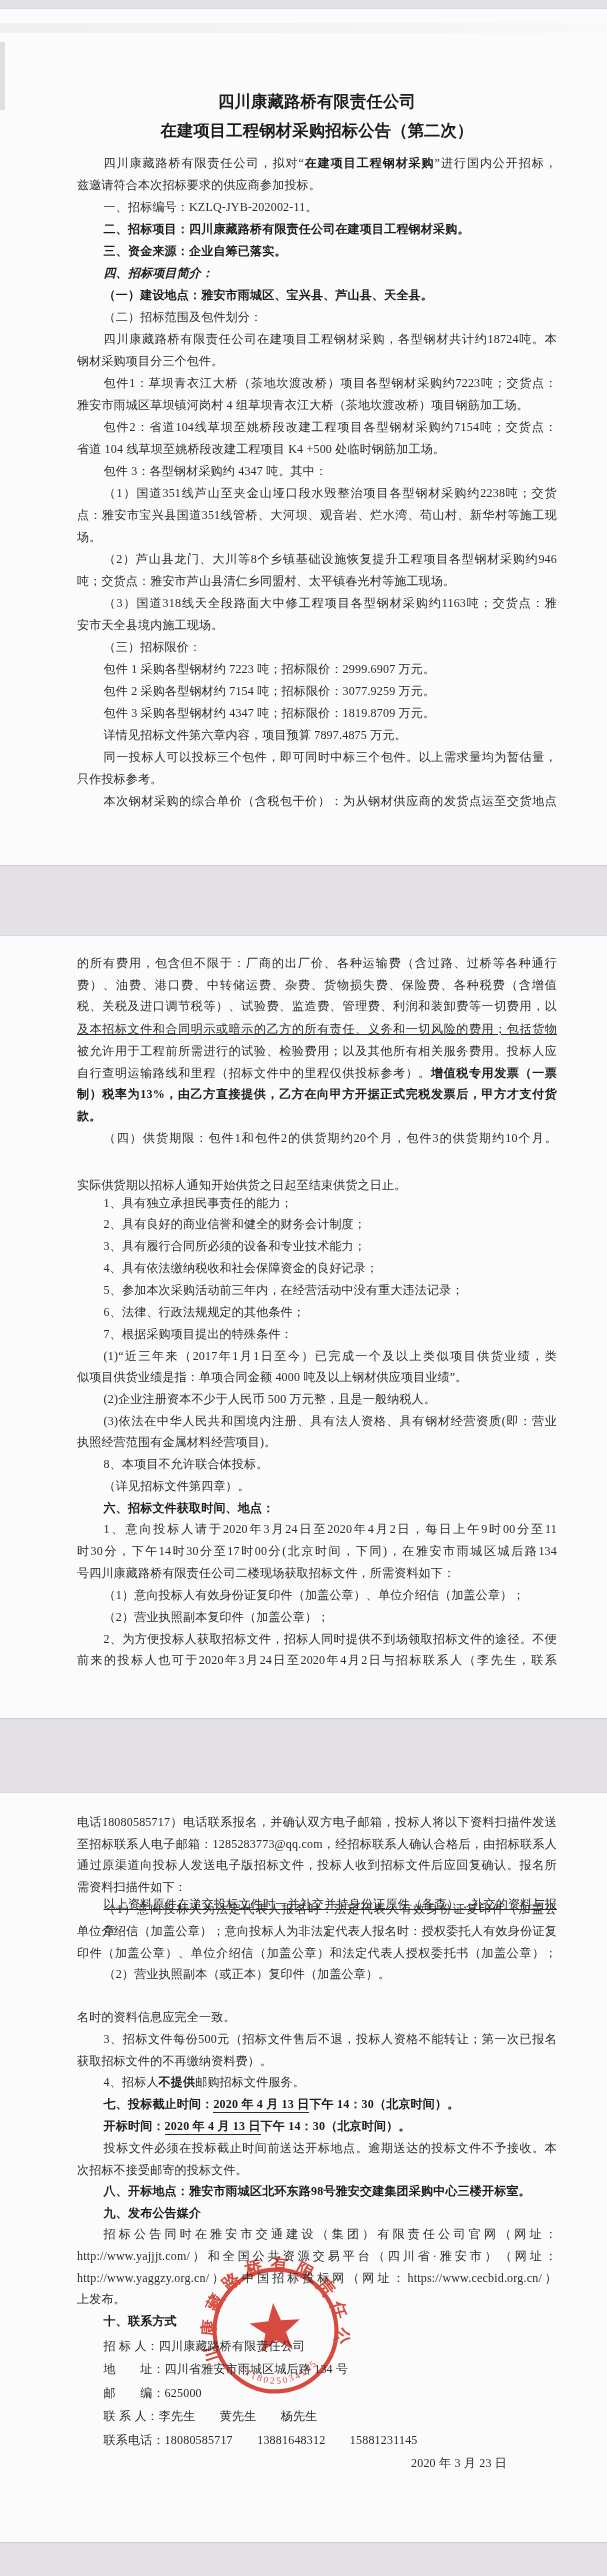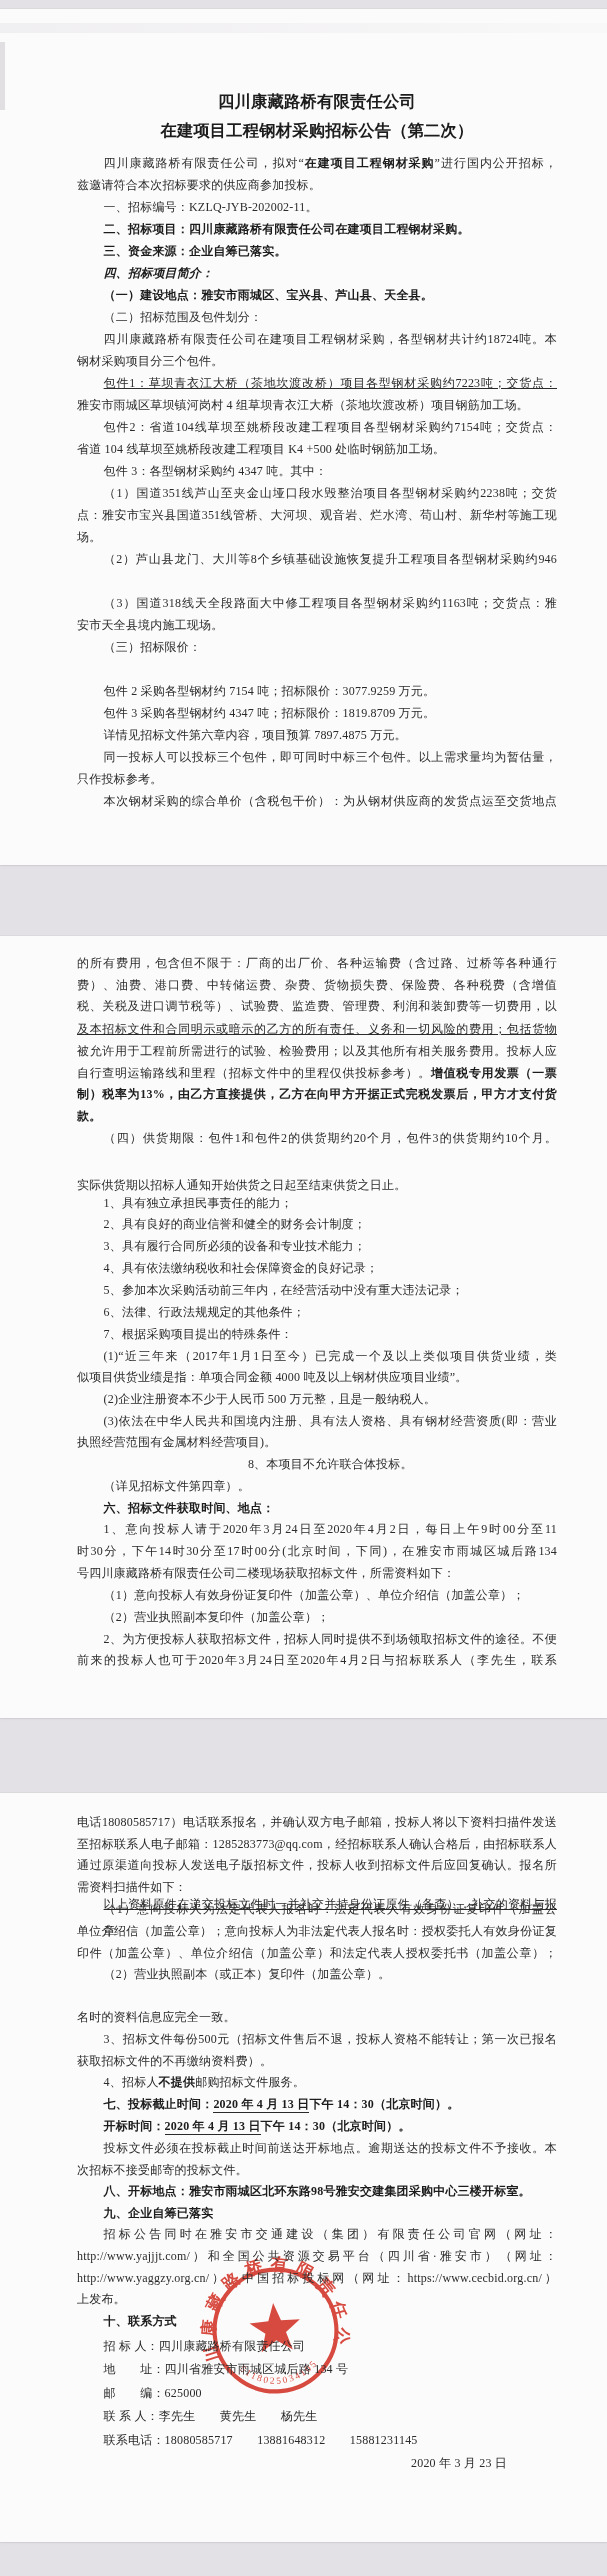--- a/index.html
+++ b/index.html
@@ -78,32 +78,34 @@
     <div class="line ind fill" style="top: 152px;"><span>四川康藏路桥有限责任公司，拟对“</span><span class="bold">在建项目工程钢材采购</span><span>”进行国内公开招标，</span></div>
     <div class="line" style="top: 174px;"><span>兹邀请符合本次招标要求的供应商参加投标。</span></div>
     <div class="line ind" style="top: 196px;"><span>一、招标编号：KZLQ-JYB-202002-11。</span></div>
     <div class="line ind" style="top: 218px;"><span class="bold">二、招标项目：四川康藏路桥有限责任公司在建项目工程钢材采购。</span></div>
     <div class="line ind" style="top: 240px;"><span class="bold">三、资金来源：企业自筹已落实。</span></div>
     <div class="line ind" style="top: 262px; font-style: italic;"><span class="bold">四、招标项目简介：</span></div>
     <div class="line ind" style="top: 284px;"><span class="bold">（一）建设地点：雅安市雨城区、宝兴县、芦山县、天全县。</span></div>
     <div class="line ind" style="top: 306px;"><span>（二）招标范围及包件划分：</span></div>
     <div class="line ind fill" style="top: 328px;"><span>四川康藏路桥有限责任公司在建项目工程钢材采购，各型钢材共计约18724吨。本</span></div>
     <div class="line" style="top: 350px;"><span>钢材采购项目分三个包件。</span></div>
-    <div class="line ind fill" style="top: 372px; text-decoration: underline;"><span>包件1：草坝青衣江大桥（茶地坎渡改桥）项目各型钢材采购约7223吨；交货点：</span></div>
+    <div class="line ind fill" style="top: 372px;"><span>包件1：草坝青衣江大桥（茶地坎渡改桥）项目各型钢材采购约7223吨；交货点：</span></div>
     <div class="line" style="top: 394px;"><span>雅安市雨城区草坝镇河岗村 4 组草坝青衣江大桥（茶地坎渡改桥）项目钢筋加工场。</span></div>
     <div class="line ind fill" style="top: 416px;"><span>包件2：省道104线草坝至姚桥段改建工程项目各型钢材采购约7154吨；交货点：</span></div>
     <div class="line" style="top: 438px;"><span>省道 104 线草坝至姚桥段改建工程项目 K4 +500 处临时钢筋加工场。</span></div>
     <div class="line ind" style="top: 460px;"><span>包件 3：各型钢材采购约 4347 吨。其中：</span></div>
     <div class="line ind fill" style="top: 482px;"><span>（1）国道351线芦山至夹金山垭口段水毁整治项目各型钢材采购约2238吨；交货</span></div>
     <div class="line fill" style="top: 504px;"><span>点：雅安市宝兴县国道351线管桥、大河坝、观音岩、烂水湾、苟山村、新华村等施工现</span></div>
     <div class="line" style="top: 526px;"><span>场。</span></div>
     <div class="line ind fill" style="top: 548px;"><span>（2）芦山县龙门、大川等8个乡镇基础设施恢复提升工程项目各型钢材采购约946</span></div>
+    <div class="line" style="top: 570px;"><span>吨；交货点：雅安市芦山县清仁乡同盟村、太平镇春光村等施工现场。</span></div>
     <div class="line ind fill" style="top: 592px;"><span>（3）国道318线天全段路面大中修工程项目各型钢材采购约1163吨；交货点：雅</span></div>
     <div class="line" style="top: 614px;"><span>安市天全县境内施工现场。</span></div>
     <div class="line ind" style="top: 636px;"><span>（三）招标限价：</span></div>
+    <div class="line ind" style="top: 658px;"><span>包件 1 采购各型钢材约 7223 吨；招标限价：2999.6907 万元。</span></div>
     <div class="line ind" style="top: 680px;"><span>包件 2 采购各型钢材约 7154 吨；招标限价：3077.9259 万元。</span></div>
     <div class="line ind" style="top: 702px;"><span>包件 3 采购各型钢材约 4347 吨；招标限价：1819.8709 万元。</span></div>
     <div class="line ind" style="top: 724px;"><span>详情见招标文件第六章内容，项目预算 7897.4875 万元。</span></div>
     <div class="line ind fill" style="top: 746px;"><span>同一投标人可以投标三个包件，即可同时中标三个包件。以上需求量均为暂估量，</span></div>
     <div class="line" style="top: 768px;"><span>只作投标参考。</span></div>
     <div class="line ind fill" style="top: 790px;"><span>本次钢材采购的综合单价（含税包干价）：为从钢材供应商的发货点运至交货地点</span></div>
     <div class="line fill" style="top: 952px;"><span>的所有费用，包含但不限于：厂商的出厂价、各种运输费（含过路、过桥等各种通行</span></div>
     <div class="line fill" style="top: 974px;"><span>费）、油费、港口费、中转储运费、杂费、货物损失费、保险费、各种税费（含增值</span></div>
     <div class="line fill" style="top: 995px;"><span>税、关税及进口调节税等）、试验费、监造费、管理费、利润和装卸费等一切费用，以</span></div>
     <div class="line fill" style="top: 1018px; text-decoration: underline;"><span>及本招标文件和合同明示或暗示的乙方的所有责任、义务和一切风险的费用；包括货物</span></div>
@@ -118,21 +120,21 @@
     <div class="line ind" style="top: 1235px;"><span>3、具有履行合同所必须的设备和专业技术能力；</span></div>
     <div class="line ind" style="top: 1257px;"><span>4、具有依法缴纳税收和社会保障资金的良好记录；</span></div>
     <div class="line ind" style="top: 1279px;"><span>5、参加本次采购活动前三年内，在经营活动中没有重大违法记录；</span></div>
     <div class="line ind" style="top: 1301px;"><span>6、法律、行政法规规定的其他条件；</span></div>
     <div class="line ind" style="top: 1323px;"><span>7、根据采购项目提出的特殊条件：</span></div>
     <div class="line ind fill" style="top: 1345px;"><span>(1)“近三年来（2017年1月1日至今）已完成一个及以上类似项目供货业绩，类</span></div>
     <div class="line" style="top: 1366px;"><span>似项目供货业绩是指：单项合同金额 4000 吨及以上钢材供应项目业绩”。</span></div>
     <div class="line ind" style="top: 1388px;"><span>(2)企业注册资本不少于人民币 500 万元整，且是一般纳税人。</span></div>
     <div class="line ind fill" style="top: 1410px;"><span>(3)依法在中华人民共和国境内注册、具有法人资格、具有钢材经营资质(即：营业</span></div>
     <div class="line" style="top: 1431px;"><span>执照经营范围有金属材料经营项目)。</span></div>
-    <div class="line ind" style="top: 1453px; text-align: center;"><span>8、本项目不允许联合体投标。</span></div>
+    <div class="line ind" style="top: 1453px;"><span>8、本项目不允许联合体投标。</span></div>
     <div class="line ind" style="top: 1475px;"><span>（详见招标文件第四章）。</span></div>
     <div class="line ind" style="top: 1497px;"><span class="bold">六、招标文件获取时间、地点：</span></div>
     <div class="line ind fill" style="top: 1518px;"><span>1、意向投标人请于2020年3月24日至2020年4月2日，每日上午9时00分至11</span></div>
     <div class="line fill" style="top: 1540px;"><span>时30分，下午14时30分至17时00分(北京时间，下同)，在雅安市雨城区城后路134</span></div>
     <div class="line" style="top: 1562px;"><span>号四川康藏路桥有限责任公司二楼现场获取招标文件，所需资料如下：</span></div>
     <div class="line ind" style="top: 1584px;"><span>（1）意向投标人有效身份证复印件（加盖公章）、单位介绍信（加盖公章）；</span></div>
     <div class="line ind" style="top: 1606px;"><span>（2）营业执照副本复印件（加盖公章）；</span></div>
     <div class="line ind fill" style="top: 1628px;"><span>2、为方便投标人获取招标文件，招标人同时提供不到场领取招标文件的途径。不便</span></div>
     <div class="line fill" style="top: 1649px;"><span>前来的投标人也可于2020年3月24日至2020年4月2日与招标联系人（李先生，联系</span></div>
     <div class="line fill" style="top: 1811px;"><span>电话18080585717）电话联系报名，并确认双方电子邮箱，投标人将以下资料扫描件发送</span></div>
@@ -146,21 +148,21 @@
     <div class="line ind fill" style="top: 1893px; text-decoration: underline;"><span>以上资料原件在递交投标文件时一并补交并持身份证原件（备查），补交的资料与报</span></div>
     <div class="line" style="top: 2006px;"><span>名时的资料信息应完全一致。</span></div>
     <div class="line ind fill" style="top: 2028px;"><span>3、招标文件每份500元（招标文件售后不退，投标人资格不能转让；第一次已报名</span></div>
     <div class="line" style="top: 2050px;"><span>获取招标文件的不再缴纳资料费）。</span></div>
     <div class="line ind" style="top: 2071px;"><span>4、招标人</span><span class="bold">不提供</span><span>邮购招标文件服务。</span></div>
     <div class="line ind" style="top: 2093px;"><span class="bold">七、投标截止时间：</span><span class="bold und">2020 年 4 月 13 日</span><span class="bold">下午 14：30（北京时间）。</span></div>
     <div class="line ind" style="top: 2115px;"><span class="bold">开标时间：</span><span class="bold und">2020 年 4 月 13 日</span><span class="bold">下午 14：30（北京时间）。</span></div>
     <div class="line ind fill" style="top: 2137px;"><span>投标文件必须在投标截止时间前送达开标地点。逾期送达的投标文件不予接收。本</span></div>
     <div class="line" style="top: 2159px;"><span>次招标不接受邮寄的投标文件。</span></div>
     <div class="line ind" style="top: 2180px;"><span class="bold">八、开标地点：雅安市雨城区北环东路98号雅安交建集团采购中心三楼开标室。</span></div>
-    <div class="line ind" style="top: 2202px;"><span class="bold">九、企业自筹已落实</span></div>
+    <div class="line ind" style="top: 2202px;"><span class="bold">九、发布公告媒介</span></div>
     <div class="line ind fill" style="top: 2223px;"><span>招标公告同时在雅安市交通建设（集团）有限责任公司官网（网址：</span></div>
     <div class="line fill" style="top: 2245px;"><span>http://www.yajjjt.com/）和全国公共资源交易平台（四川省·雅安市）（网址：</span></div>
     <div class="line fill" style="top: 2267px;"><span>http://www.yaggzy.org.cn/）、中国招标投标网（网址：https://www.cecbid.org.cn/）</span></div>
     <div class="line" style="top: 2288px;"><span>上发布。</span></div>
     <div class="line ind" style="top: 2310px;"><span class="bold">十、联系方式</span></div>
     <div class="line ind" style="top: 2335px;"><span>招 标 人：四川康藏路桥有限责任公司</span></div>
     <div class="line ind" style="top: 2358px;"><span>地　　址：四川省雅安市雨城区城后路 134 号</span></div>
     <div class="line ind" style="top: 2382px;"><span>邮　　编：625000</span></div>
     <div class="line ind" style="top: 2405px;"><span>联 系 人：李先生　　黄先生　　杨先生</span></div>
     <div class="line ind" style="top: 2429px;"><span>联系电话：18080585717　　13881648312　　15881231145</span></div>

